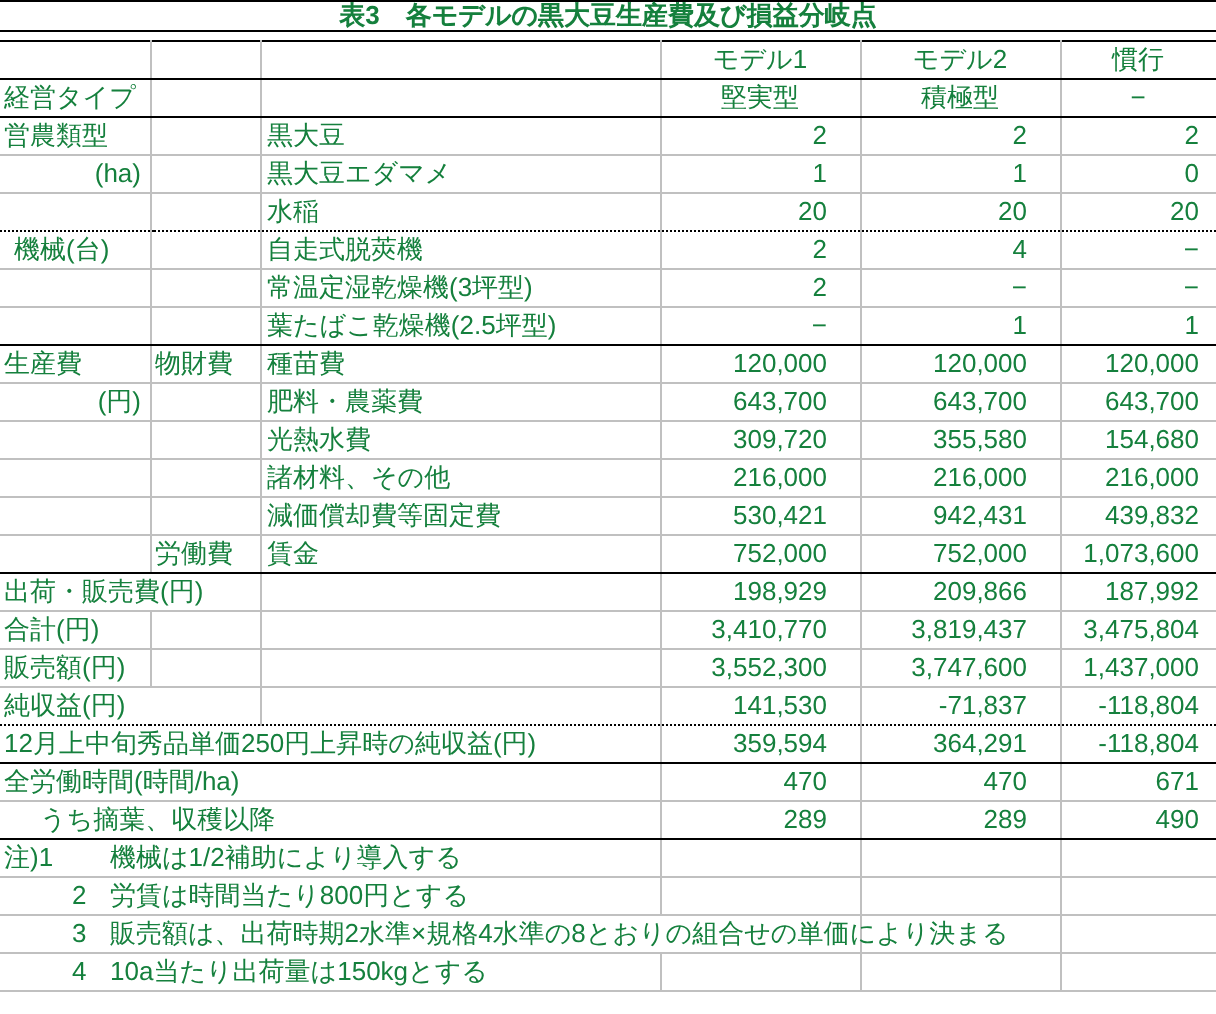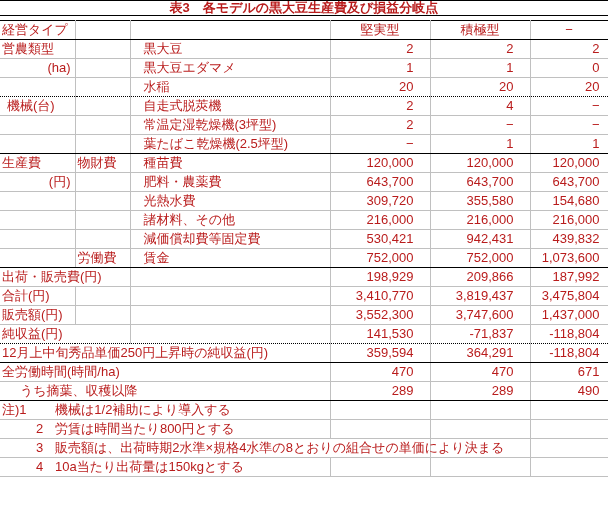--- a/index.html
+++ b/index.html
@@ -1,17 +1,17 @@
 <!DOCTYPE html>
 <html><head>
 <meta charset="utf-8">
 <style>
   html,body{margin:0;padding:0;background:#fff;}
   .page{
-    width:608px;height:507px;background:#ffffff;color:#b91c1c;
+    width:608px;height:507px;background:#ffffff;color:#15803d;
     font-family:"Liberation Sans","DejaVu Sans",sans-serif;
     font-size:13px;overflow:hidden;
   }
   .title-bar{
     border-top:1px solid #000;border-bottom:1px solid #000;
     height:14px;line-height:14px;text-align:center;
     font-weight:bold;white-space:pre;
   }
   .gap{height:4px;}
   table.cost{
@@ -22,21 +22,21 @@
     height:18px;line-height:18px;padding:0;vertical-align:middle;
     border-right:1px solid #c0c0c0;border-bottom:1px solid #c0c0c0;
     white-space:nowrap;overflow:visible;font-size:13px;
   }
   tr.bb td{border-bottom:1px solid #000;}
   tr.bd td{border-bottom:1px dotted #000;}
   .l2{padding-left:2px;}
   .ind{padding-left:7px;}
   .ind2{padding-left:20px;}
   .rt{text-align:right;padding-right:4px;margin-left:46px;}
-  .it{padding-left:13px;}
+  .it{padding-left:3px;}
   .n{text-align:right;padding-right:16px;}
   .n3{text-align:right;padding-right:8px;}
   .ctr{text-align:center;}
   .nmark{display:inline-block;width:55px;padding-left:2px;box-sizing:border-box;}
   .nmark.sub{padding-left:36px;}
 </style>
 </head>
 <body>
 
 <div class="page">
@@ -48,20 +48,28 @@
     <colgroup>
       <col style="width:75px">
         <col style="width:55px">
         <col style="width:200px">
       <col style="width:100px">
         <col style="width:100px">
         <col style="width:78px">
     </colgroup>
     <tbody>
 
+      <tr class="bb">
+        <td></td>
+        <td></td>
+        <td></td>
+        <td class="ctr">モデル1</td>
+        <td class="ctr">モデル2</td>
+        <td class="ctr">慣行</td>
+      </tr>
 
       <tr class="bb">
         <td class="l2">経営タイプ</td>
         <td></td>
         <td></td>
         <td class="ctr">堅実型</td>
         <td class="ctr">積極型</td>
         <td class="ctr">−</td>
       </tr>
 

